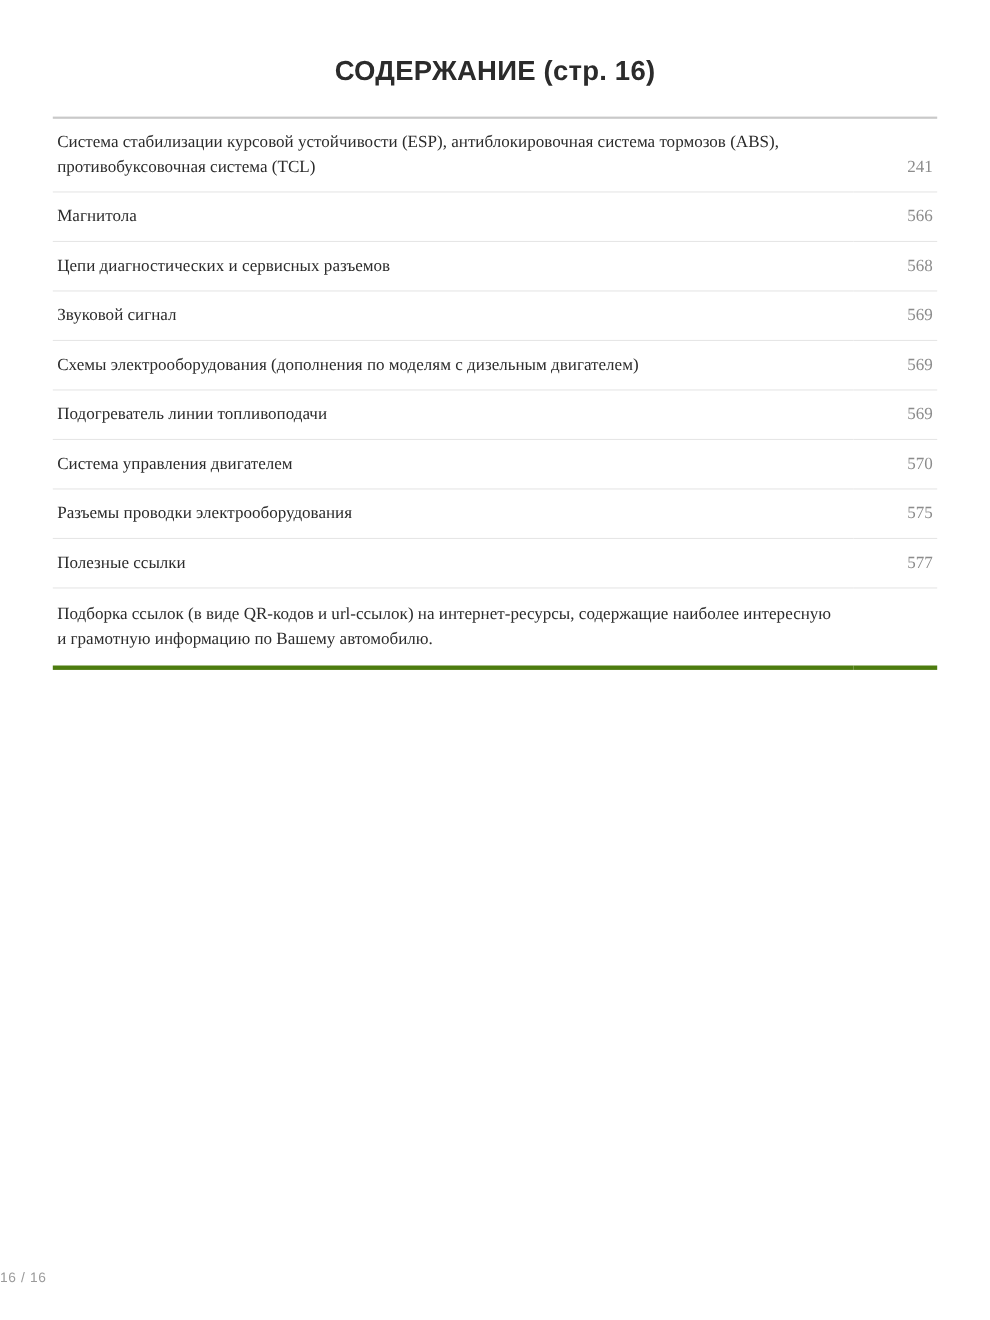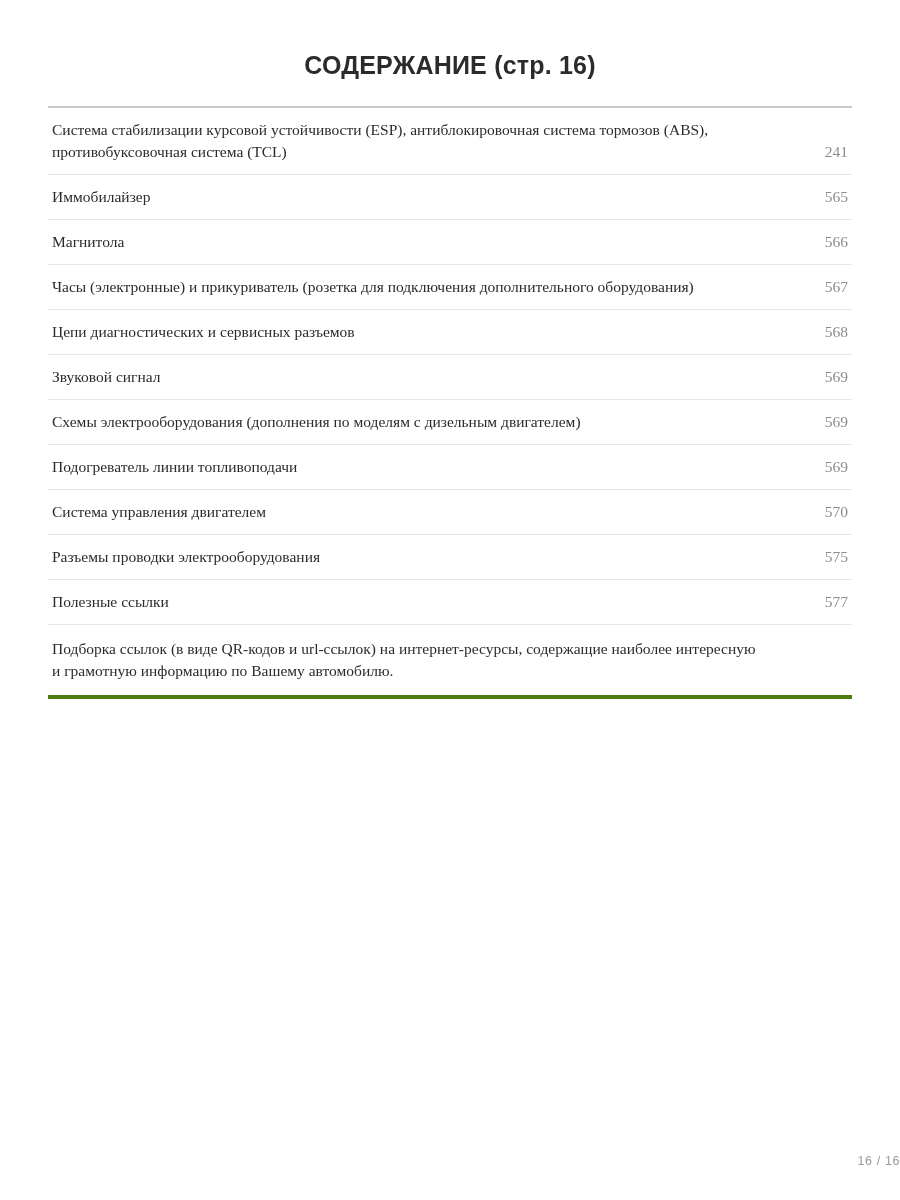--- a/index.html
+++ b/index.html
@@ -90,21 +90,21 @@
   .toc tr.note td.entry-title {
     padding-top: 13px;
     padding-bottom: 13px;
   }
 
   .footer {
     position: absolute;
     left: 0;
     right: 0;
     bottom: 42px;
-    text-align: right;
+    text-align: left;
     font-size: 12.5px;
     color: #9a9a9a;
     letter-spacing: 0.6px;
   }
 </style>
 </head>
 <body>
 
 <div class="page">
 
@@ -114,34 +114,26 @@
 
   <table class="toc">
     <tbody>
 
       <tr>
         <td class="entry-title">Система стабилизации курсовой устойчивости (ESP), антиблокировочная система тормозов (ABS), противобуксовочная система (TCL)</td>
         <td class="entry-page">241</td>
       </tr>
 
 
-      <tr>
-        <td class="entry-title">Иммобилайзер</td>
-        <td class="entry-page">565</td>
-      </tr>
 
       <tr>
         <td class="entry-title">Магнитола</td>
         <td class="entry-page">566</td>
       </tr>
 
-      <tr>
-        <td class="entry-title">Часы (электронные) и прикуриватель (розетка для подключения дополнительного оборудования)</td>
-        <td class="entry-page">567</td>
-      </tr>
 
       <tr>
         <td class="entry-title">Цепи диагностических и сервисных разъемов</td>
         <td class="entry-page">568</td>
       </tr>
 
       <tr>
         <td class="entry-title">Звуковой сигнал</td>
         <td class="entry-page">569</td>
       </tr>

